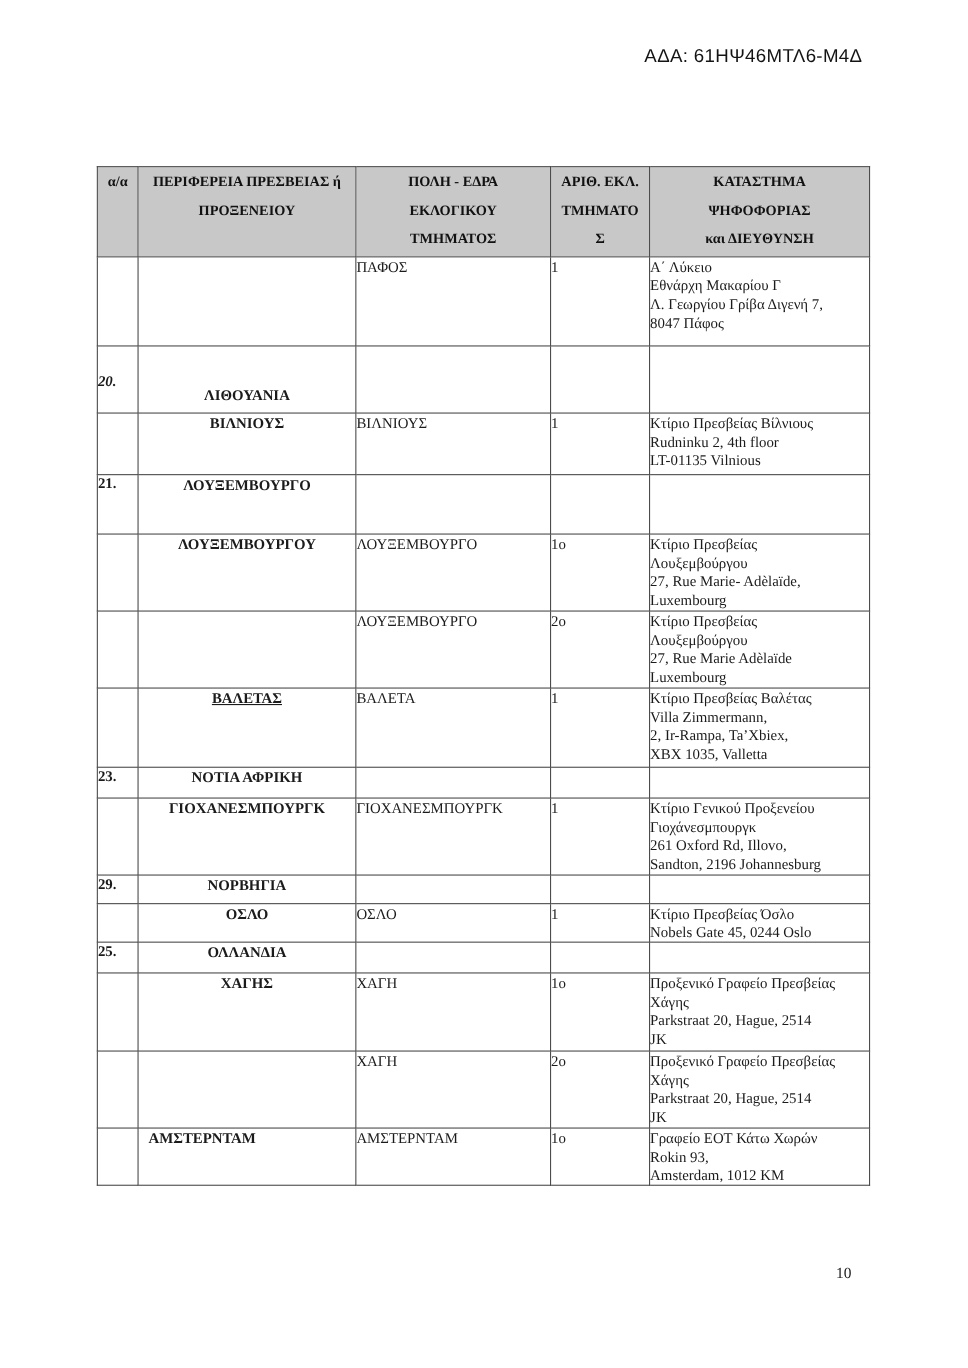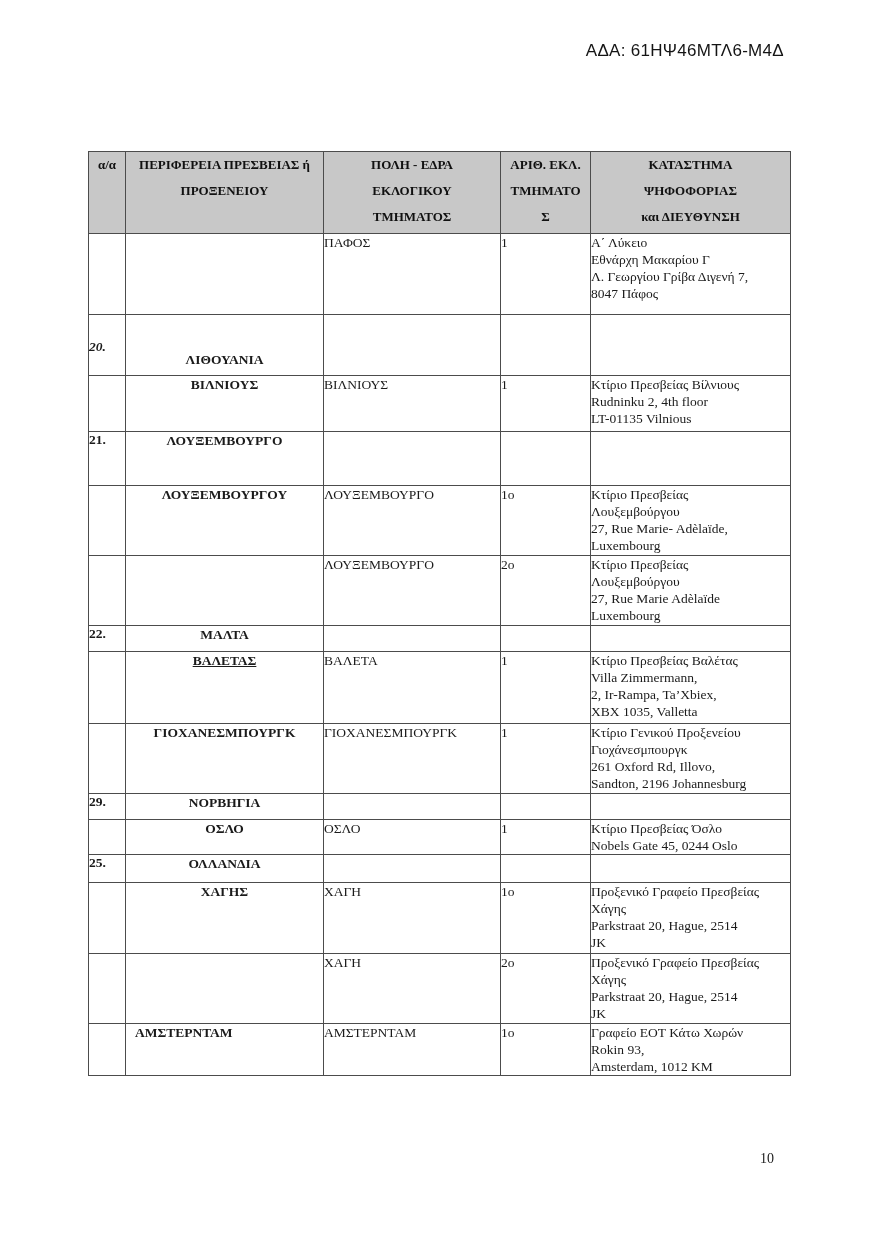--- a/index.html
+++ b/index.html
@@ -117,33 +117,33 @@
         <td class="c-no">1ο</td>
         <td class="c-addr">Κτίριο Πρεσβείας<br>Λουξεμβούργου<br>27, Rue Marie- Adèlaïde,<br>Luxembourg</td>
       </tr>
       <tr style="height:70px">
         <td class="c-num"></td>
         <td class="c-name"></td>
         <td class="c-city">ΛΟΥΞΕΜΒΟΥΡΓΟ</td>
         <td class="c-no">2ο</td>
         <td class="c-addr">Κτίριο Πρεσβείας<br>Λουξεμβούργου<br>27, Rue Marie Adèlaïde<br>Luxembourg</td>
       </tr>
-      <tr style="height:26px">
-        <td class="c-num">22.</td>
-        <td class="c-name">ΜΑΛΤΑ</td>
-        <td class="c-city"></td>
-        <td class="c-no"></td>
-        <td class="c-addr"></td>
-      </tr>
       <tr style="height:72px">
         <td class="c-num"></td>
         <td class="c-name u">ΒΑΛΕΤΑΣ</td>
         <td class="c-city">ΒΑΛΕΤΑ</td>
         <td class="c-no">1</td>
         <td class="c-addr">Κτίριο Πρεσβείας Βαλέτας<br>Villa  Zimmermann,<br>2, Ir-Rampa, Ta’Xbiex,<br>XBX 1035, Valletta</td>
+      </tr>
+      <tr style="height:28px">
+        <td class="c-num">23.</td>
+        <td class="c-name">ΝΟΤΙΑ ΑΦΡΙΚΗ</td>
+        <td class="c-city"></td>
+        <td class="c-no"></td>
+        <td class="c-addr"></td>
       </tr>
       <tr style="height:70px">
         <td class="c-num"></td>
         <td class="c-name">ΓΙΟΧΑΝΕΣΜΠΟΥΡΓΚ</td>
         <td class="c-city">ΓΙΟΧΑΝΕΣΜΠΟΥΡΓΚ</td>
         <td class="c-no">1</td>
         <td class="c-addr">Κτίριο Γενικού Προξενείου<br>Γιοχάνεσμπουργκ<br>261 Oxford Rd, Illovo,<br>Sandton, 2196 Johannesburg</td>
       </tr>
       <tr style="height:26px">
         <td class="c-num">29.</td>

